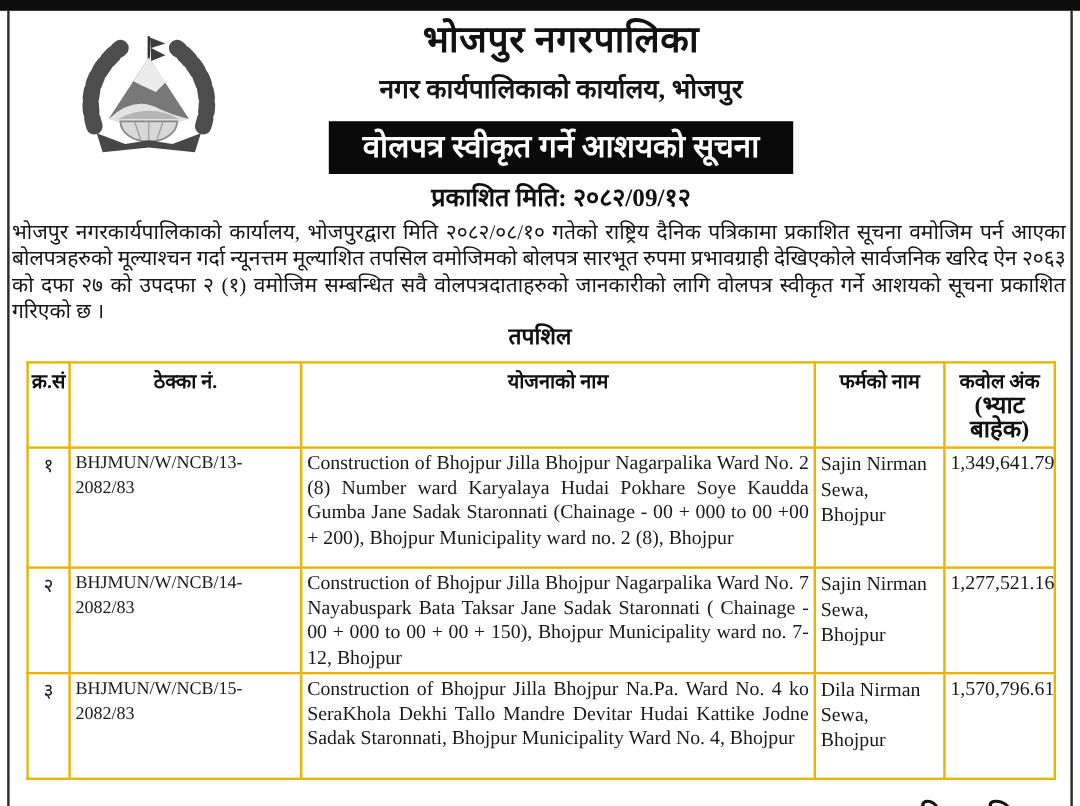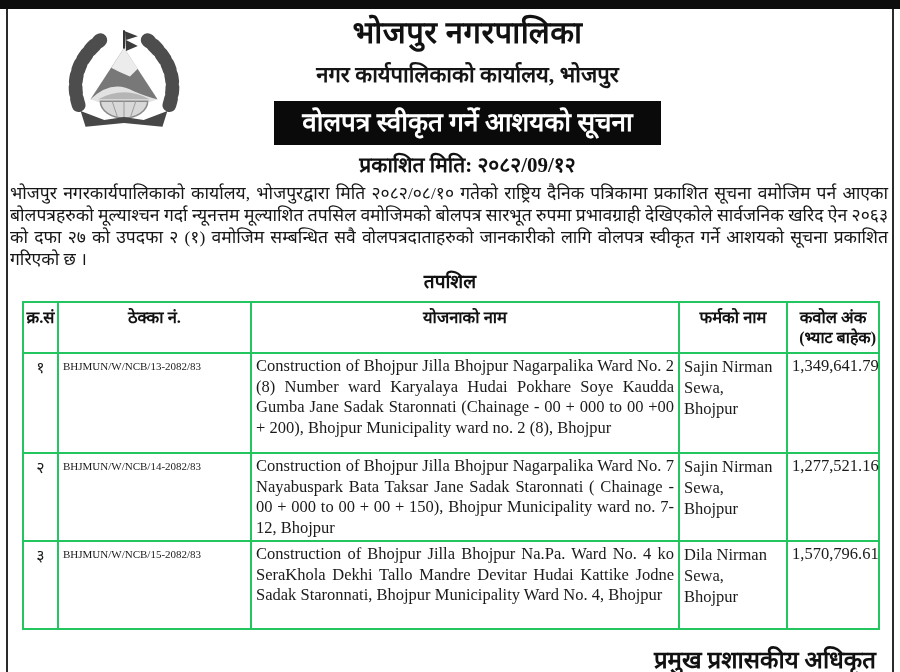--- a/index.html
+++ b/index.html
@@ -56,32 +56,32 @@
     line-height: 24px; margin-top: 0; color: #111;
   }
 
   table.notice {
     border-collapse: collapse;
     margin: 7px 0 0 22px;
     width: 856px;
     table-layout: fixed;
   }
   table.notice th, table.notice td {
-    border: 2px solid #22c55e;
+    border: 2px solid #eab308;
     vertical-align: top;
     padding: 2px 4px;
   }
   table.notice th {
     font-size: 16.5px; font-weight: bold; text-align: center;
     line-height: 21px; padding: 4px 2px;
     color: #111;
   }
-  th .sub-note { display: block; font-size: 16px; line-height: 20px; text-align: right; }
+  th .sub-note { display: block; font-size: 20px; line-height: 20px; }
   td.sn   { width: 35px;  text-align: center; font-size: 16px; padding-top: 4px; }
-  td.cn   { width: 193px; font-size: 11px; line-height: 21px; padding-left: 7px; word-break: break-word; }
+  td.cn   { width: 193px; font-size: 15px; line-height: 21px; padding-left: 7px; word-break: break-word; }
   td.plan { width: 428px; font-size: 16.5px; line-height: 20.5px; text-align: justify; padding: 3px 6px; }
   td.firm { width: 108px; font-size: 16.5px; line-height: 21px; padding-left: 7px; }
   td.amt  { width: 92px;  font-size: 16.5px; text-align: right; padding-right: 3px; padding-top: 3px; }
 
   .signature {
     text-align: right;
     font-size: 24px; font-weight: bold;
     margin: 12px 24px 0 0;
     color: #111;
   }

